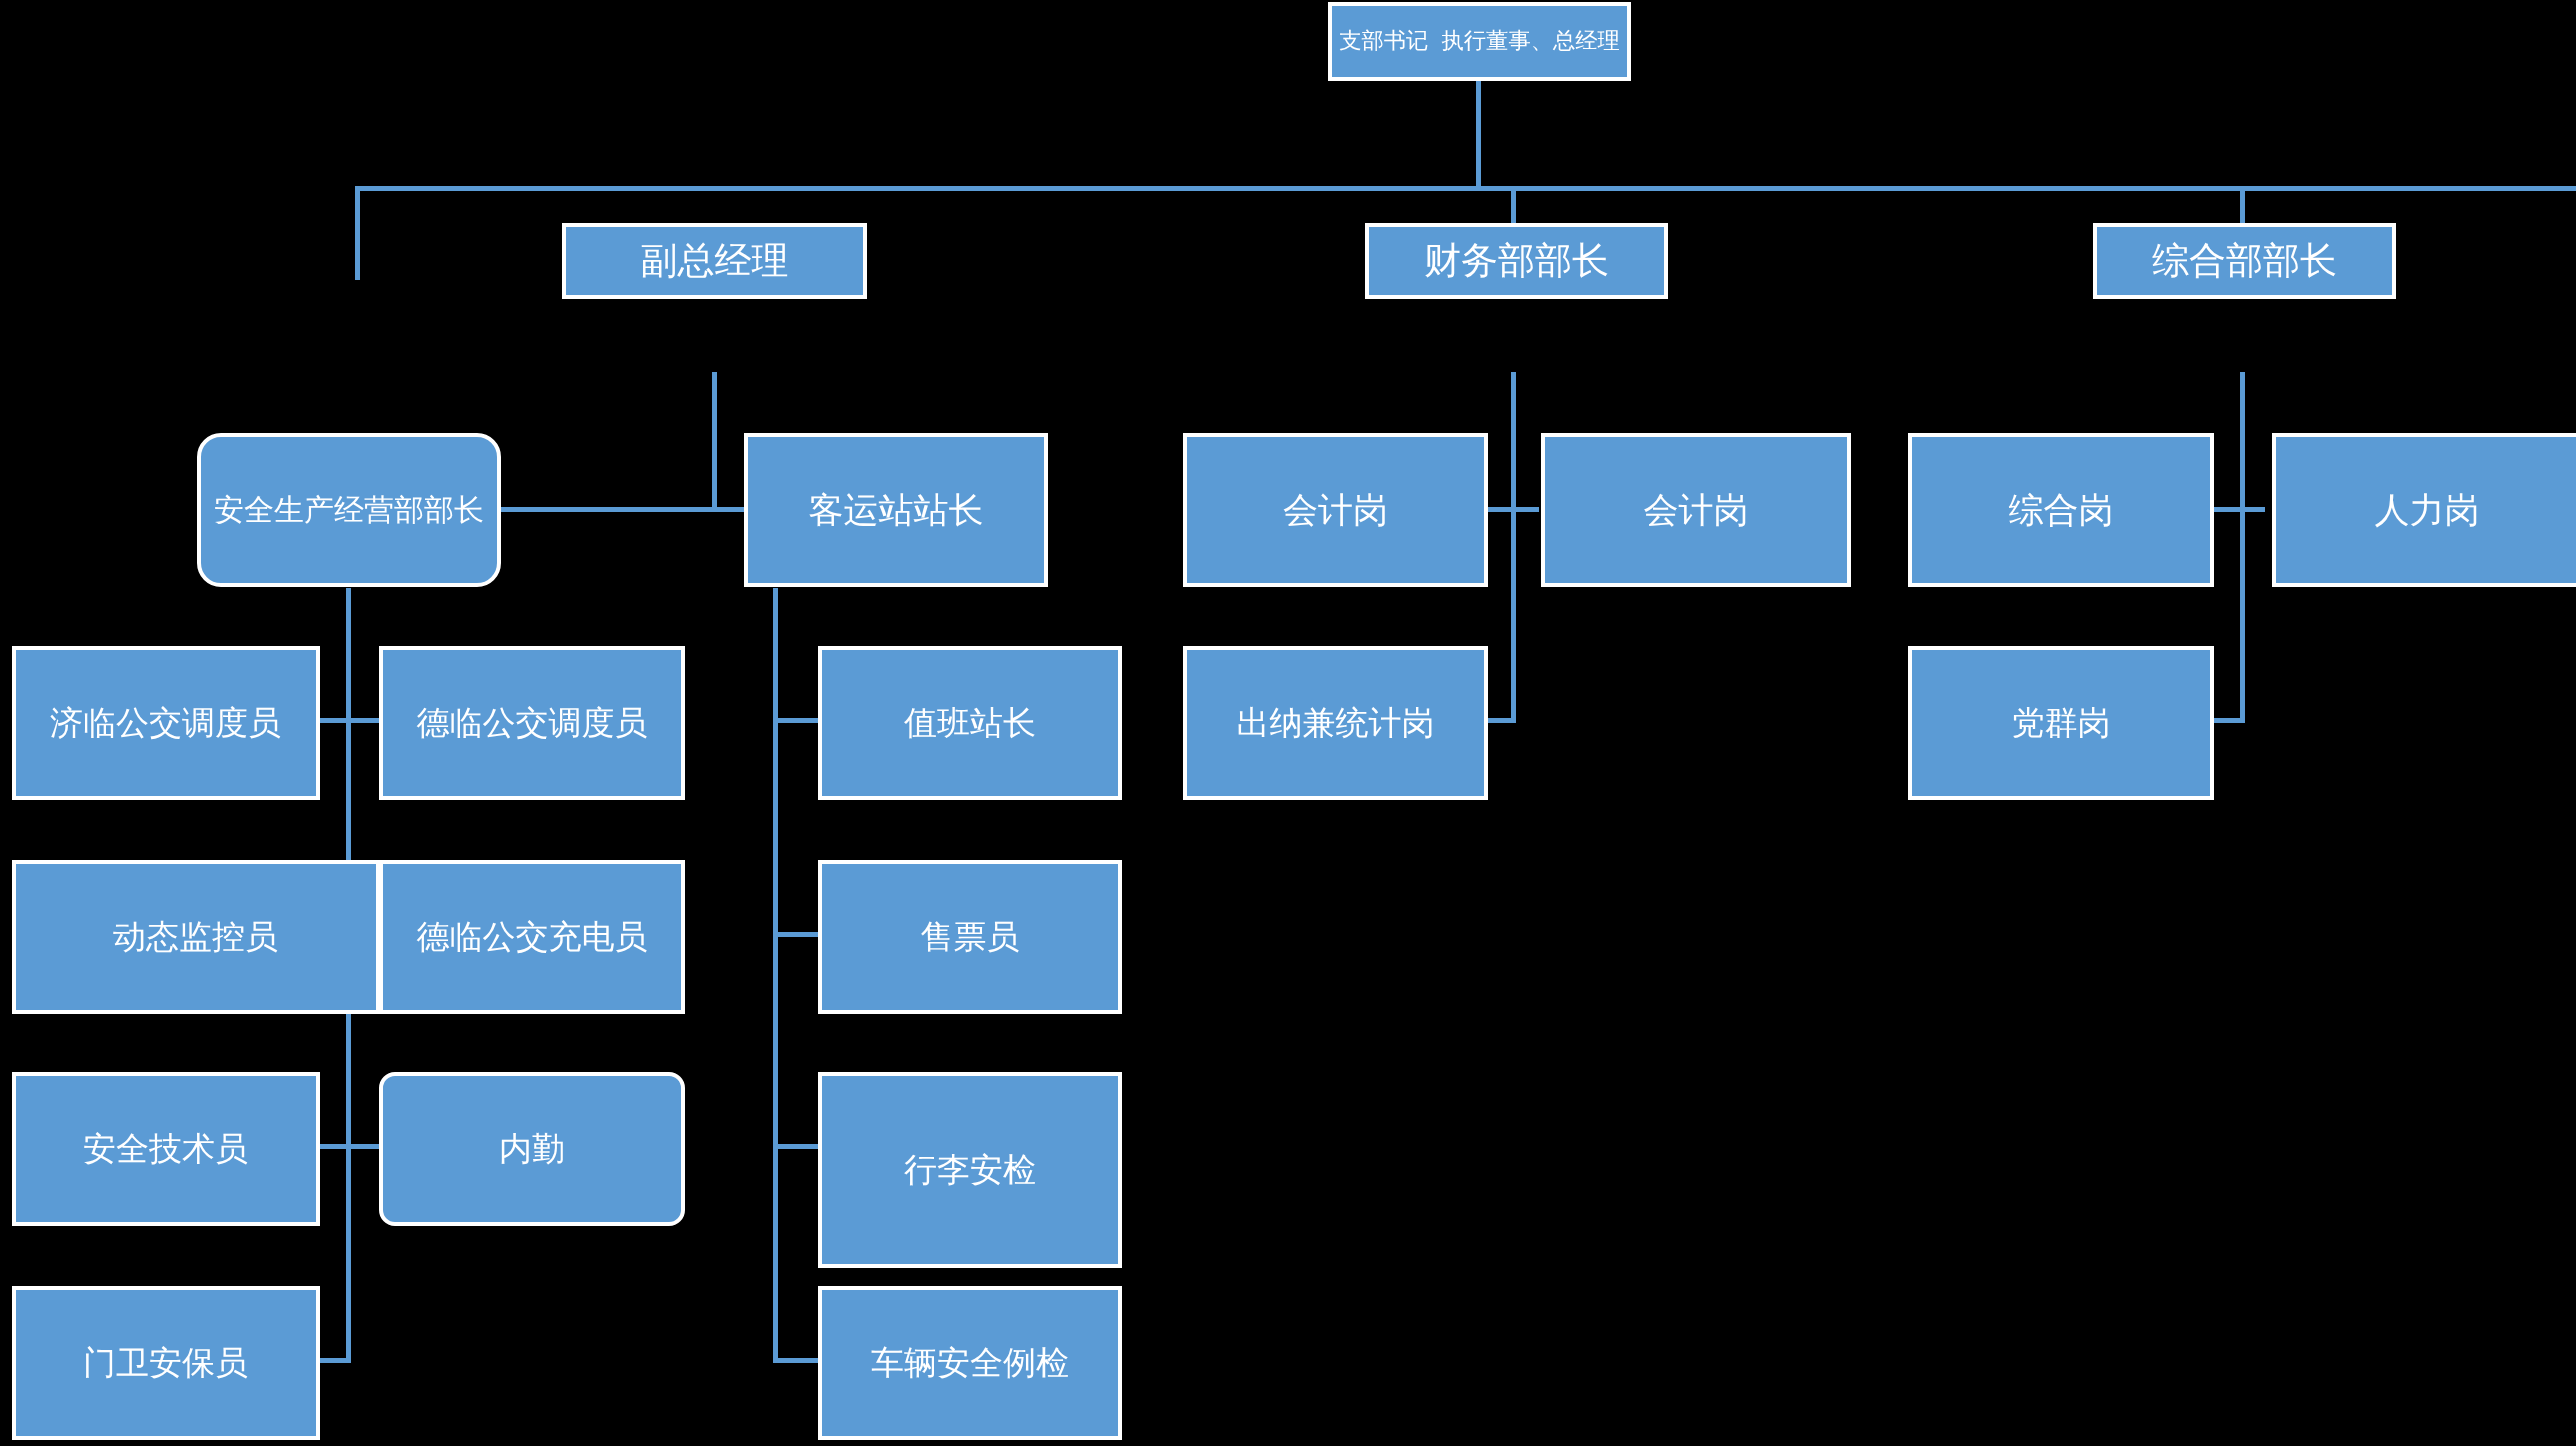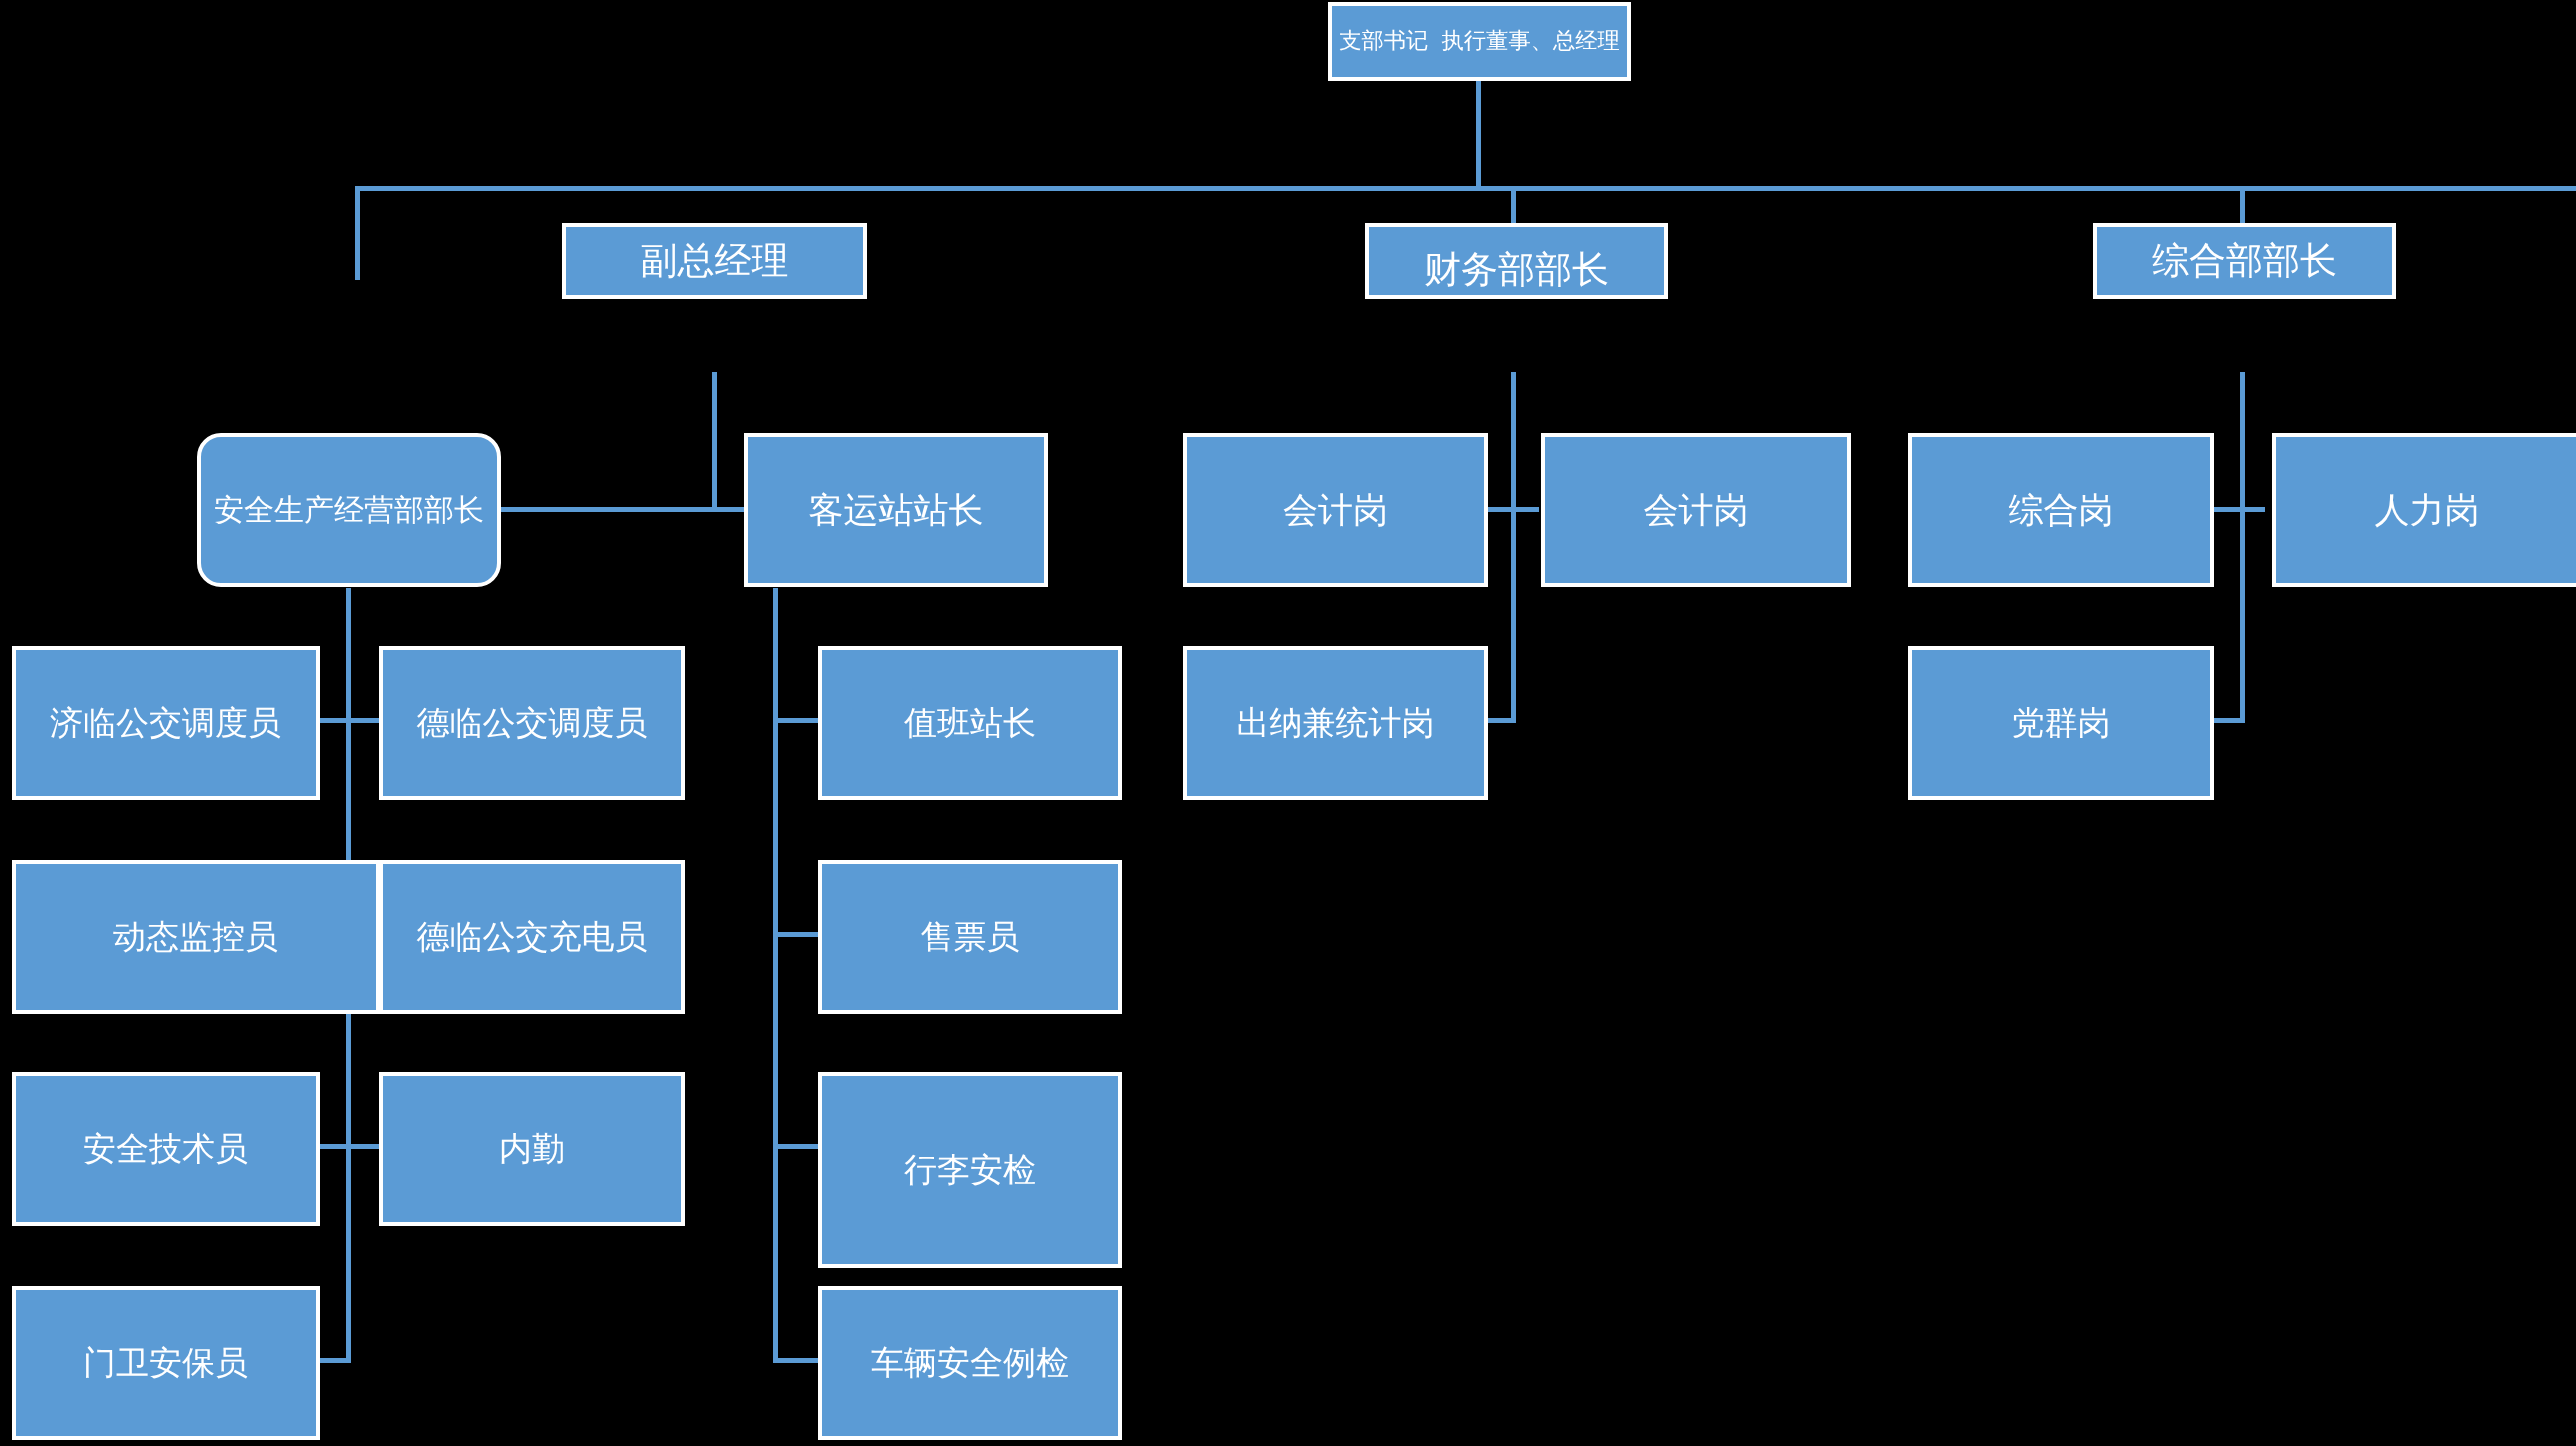--- a/index.html
+++ b/index.html
@@ -67,21 +67,21 @@
 
   <div class="node fs-root" style="left:1328px;top:1.7px;width:303px;height:79px;flex-direction:row;">
     <span>支部书记</span>
     <span>执行董事、总经理</span>
   </div>
 
   <div class="node fs-l2" style="left:562px;top:223px;width:305px;height:76px;">
     <span>副总经理</span>
   </div>
 
-  <div class="node fs-l2" style="left:1365px;top:223px;width:303px;height:76px;align-items:flex-end;">
+  <div class="node fs-l2" style="left:1365px;top:223px;width:303px;height:76px;">
     <span>财务部部长</span>
   </div>
 
   <div class="node fs-l2" style="left:2093px;top:223px;width:303px;height:76px;">
     <span>综合部部长</span>
   </div>
 
   <div class="node fs-l3s" style="left:197px;top:433px;width:304px;height:154px;border-radius:24px;">
     <span>安全生产经营部部长</span>
   </div>
@@ -118,21 +118,21 @@
   <div class="node fs-l4" style="left:11.6px;top:1286px;width:308px;height:154px;">
     <span>门卫安保员</span>
   </div>
 
   <div class="node fs-l4" style="left:379px;top:646px;width:306px;height:154px;">
     <span>德临公交调度员</span>
   </div>
   <div class="node fs-l4" style="left:379px;top:860px;width:306px;height:154px;">
     <span>德临公交充电员</span>
   </div>
-  <div class="node fs-l4" style="left:379px;top:1072px;width:306px;height:154px;">
+  <div class="node fs-l4" style="left:379px;top:1072px;width:306px;height:154px;border-radius:16px;">
     <span>内勤</span>
   </div>
 
   <div class="node fs-l4" style="left:818px;top:646px;width:304px;height:154px;">
     <span>值班站长</span>
   </div>
   <div class="node fs-l4" style="left:818px;top:860px;width:304px;height:154px;">
     <span>售票员</span>
   </div>
   <div class="node fs-l4" style="left:818px;top:1072px;width:304px;height:196px;">

